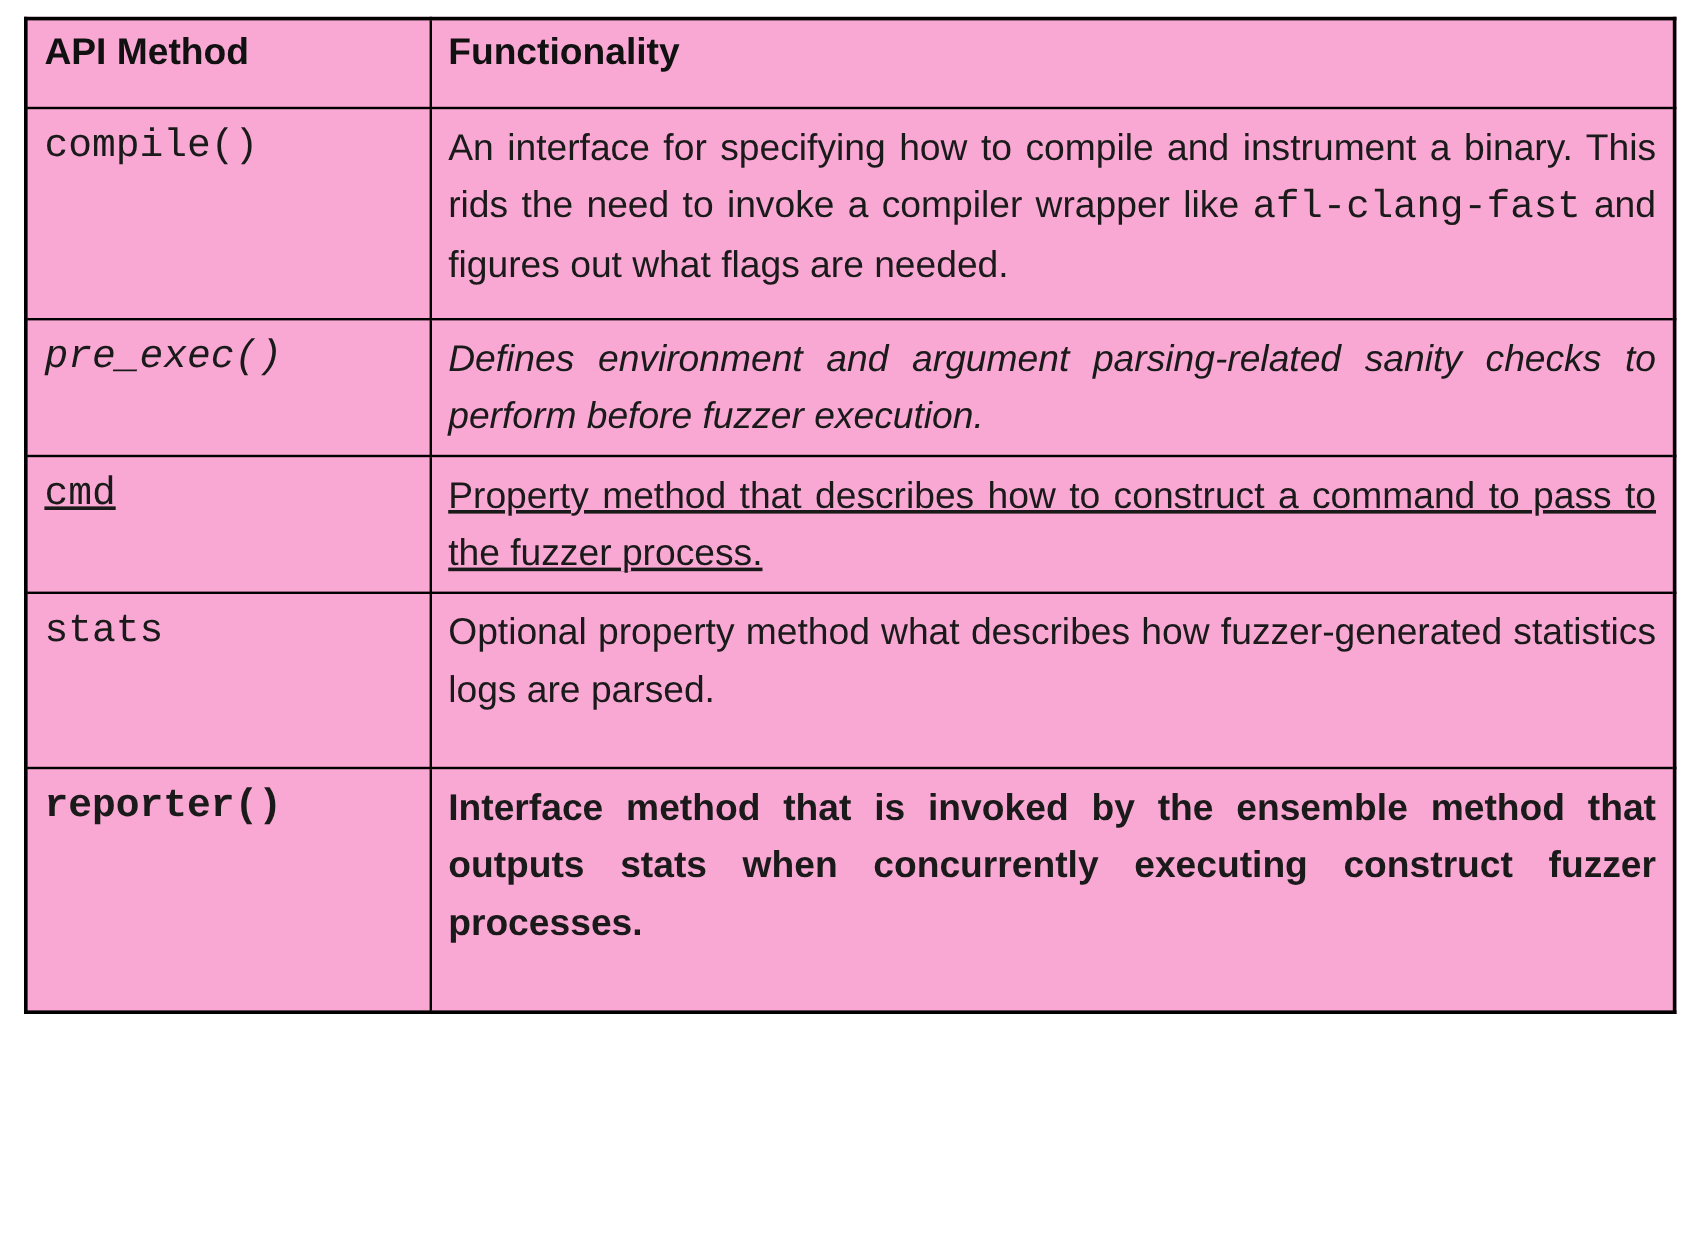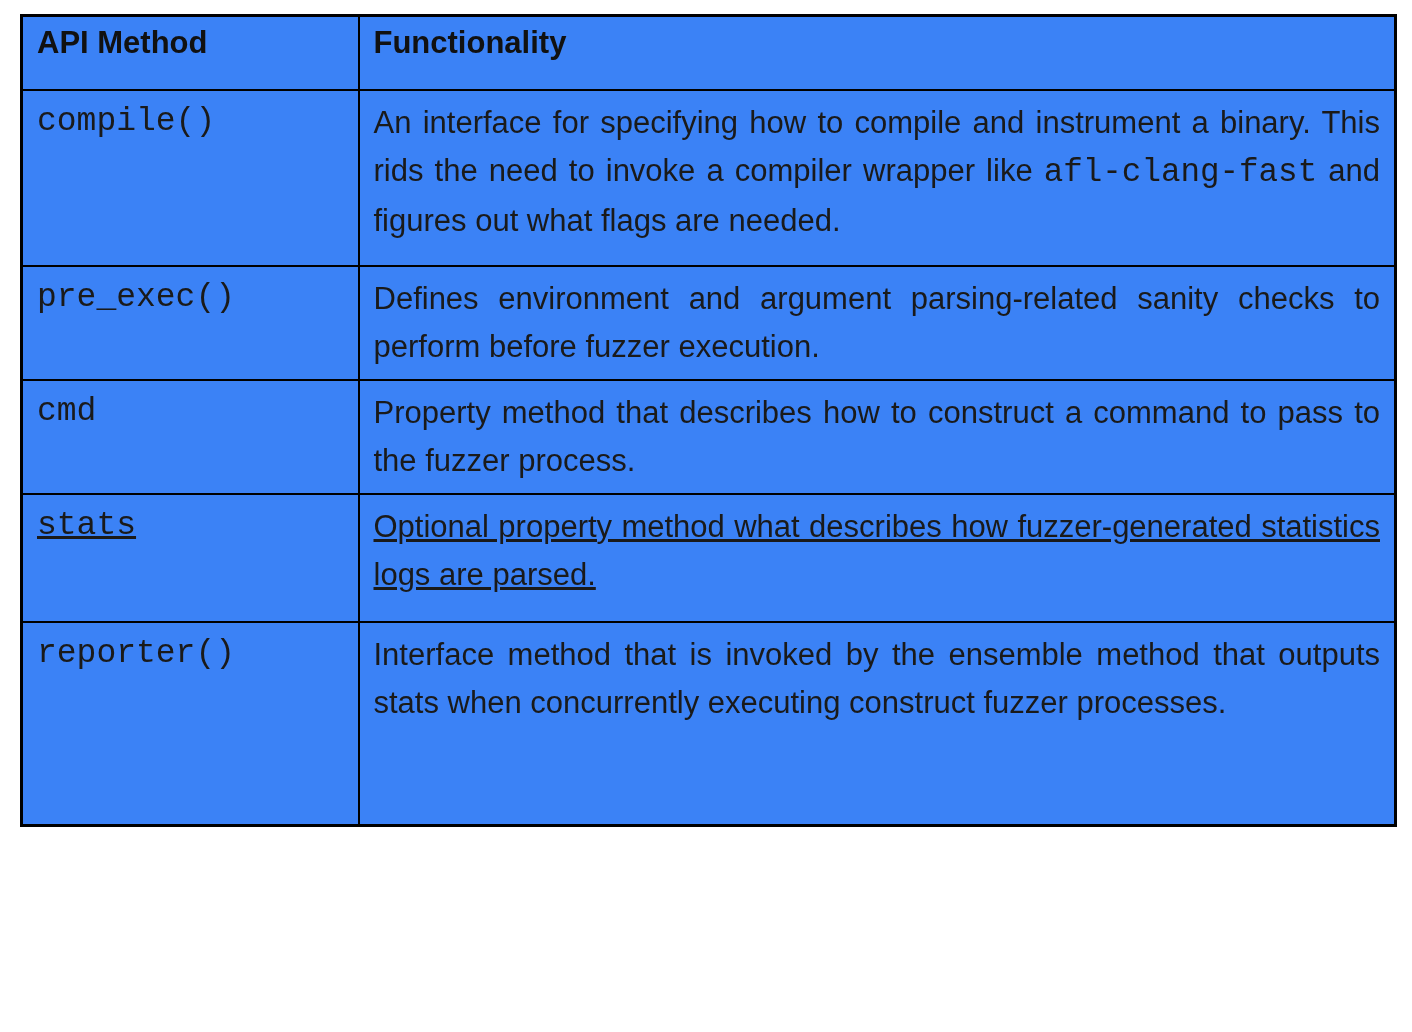--- a/index.html
+++ b/index.html
@@ -13,21 +13,21 @@
   }
   .table-wrap {
     position: absolute;
     left: 20px;
     top: 14px;
   }
   table.api-table {
     border-collapse: collapse;
     table-layout: fixed;
     width: 1374px;
-    background: #3b82f6;
+    background: #f9a8d4;
     border: 3px solid #000000;
   }
   table.api-table th,
   table.api-table td {
     border: 2px solid #000000;
     padding: 8px 14px 8px 14px;
     vertical-align: top;
     box-sizing: border-box;
   }
   table.api-table col.col-method { width: 337px; }
@@ -57,24 +57,24 @@
     text-justify: inter-word;
     color: #1a1a1a;
   }
   td.desc-cell code {
     font-family: Liberation Mono, monospace;
     font-size: 1.05em;
     font-weight: normal;
   }
   
   tbody tr:nth-child(1) td { height: 176px; }
-  tbody tr:nth-child(2) td { height: 96px; }
-  tbody tr:nth-child(3) td { height: 94px; }
-  tbody tr:nth-child(4) td { height: 128px; text-decoration: underline; }
-  tbody tr:nth-child(5) td { height: 204px; }
+  tbody tr:nth-child(2) td { height: 96px; font-style: italic; }
+  tbody tr:nth-child(3) td { height: 94px; text-decoration: underline; }
+  tbody tr:nth-child(4) td { height: 146px; }
+  tbody tr:nth-child(5) td { height: 204px; font-weight: bold; }
   tbody tr:nth-child(6) td { height: 131px; }
 </style>
 </head>
 <body>
 
 <div class="table-wrap">
   <table class="api-table">
     <colgroup>
       <col class="col-method">
       <col class="col-func">

